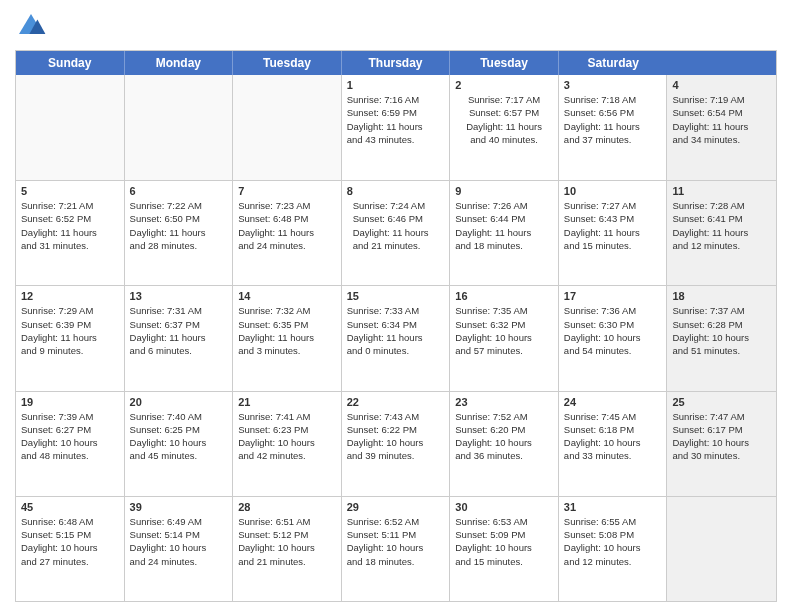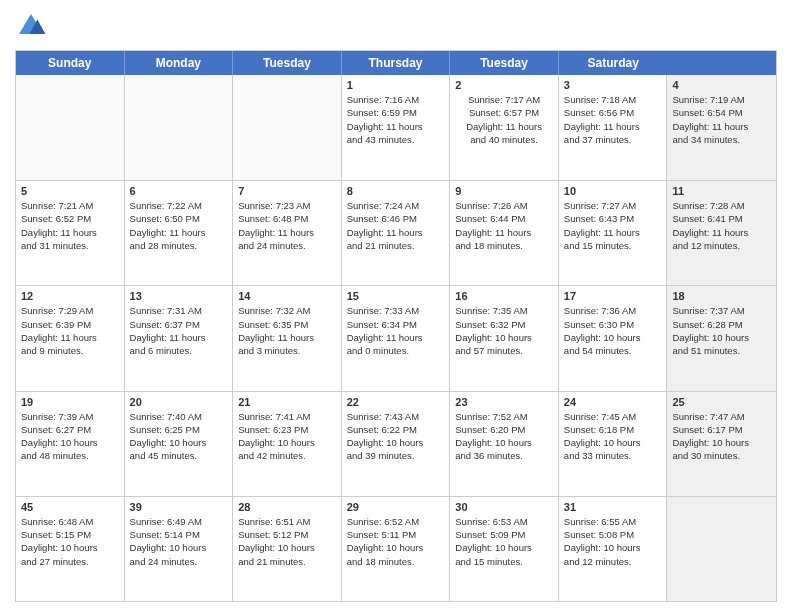--- a/index.html
+++ b/index.html
@@ -194,21 +194,21 @@
           </div>
           <div class="cal-cell">
             <div class="day-num">7</div>
             <div class="day-info" style="white-space: pre-line;">Sunrise: 7:23 AM
 Sunset: 6:48 PM
 Daylight: 11 hours
 and 24 minutes.</div>
           </div>
           <div class="cal-cell">
             <div class="day-num">8</div>
-            <div class="day-info" style="white-space: pre-line;">Sunrise: 7:24 AM
+            <div class="day-info" style="white-space: pre-line; margin-left: 6px;">Sunrise: 7:24 AM
 Sunset: 6:46 PM
 Daylight: 11 hours
 and 21 minutes.</div>
           </div>
           <div class="cal-cell">
             <div class="day-num">9</div>
             <div class="day-info" style="white-space: pre-line;">Sunrise: 7:26 AM
 Sunset: 6:44 PM
 Daylight: 11 hours
 and 18 minutes.</div>

